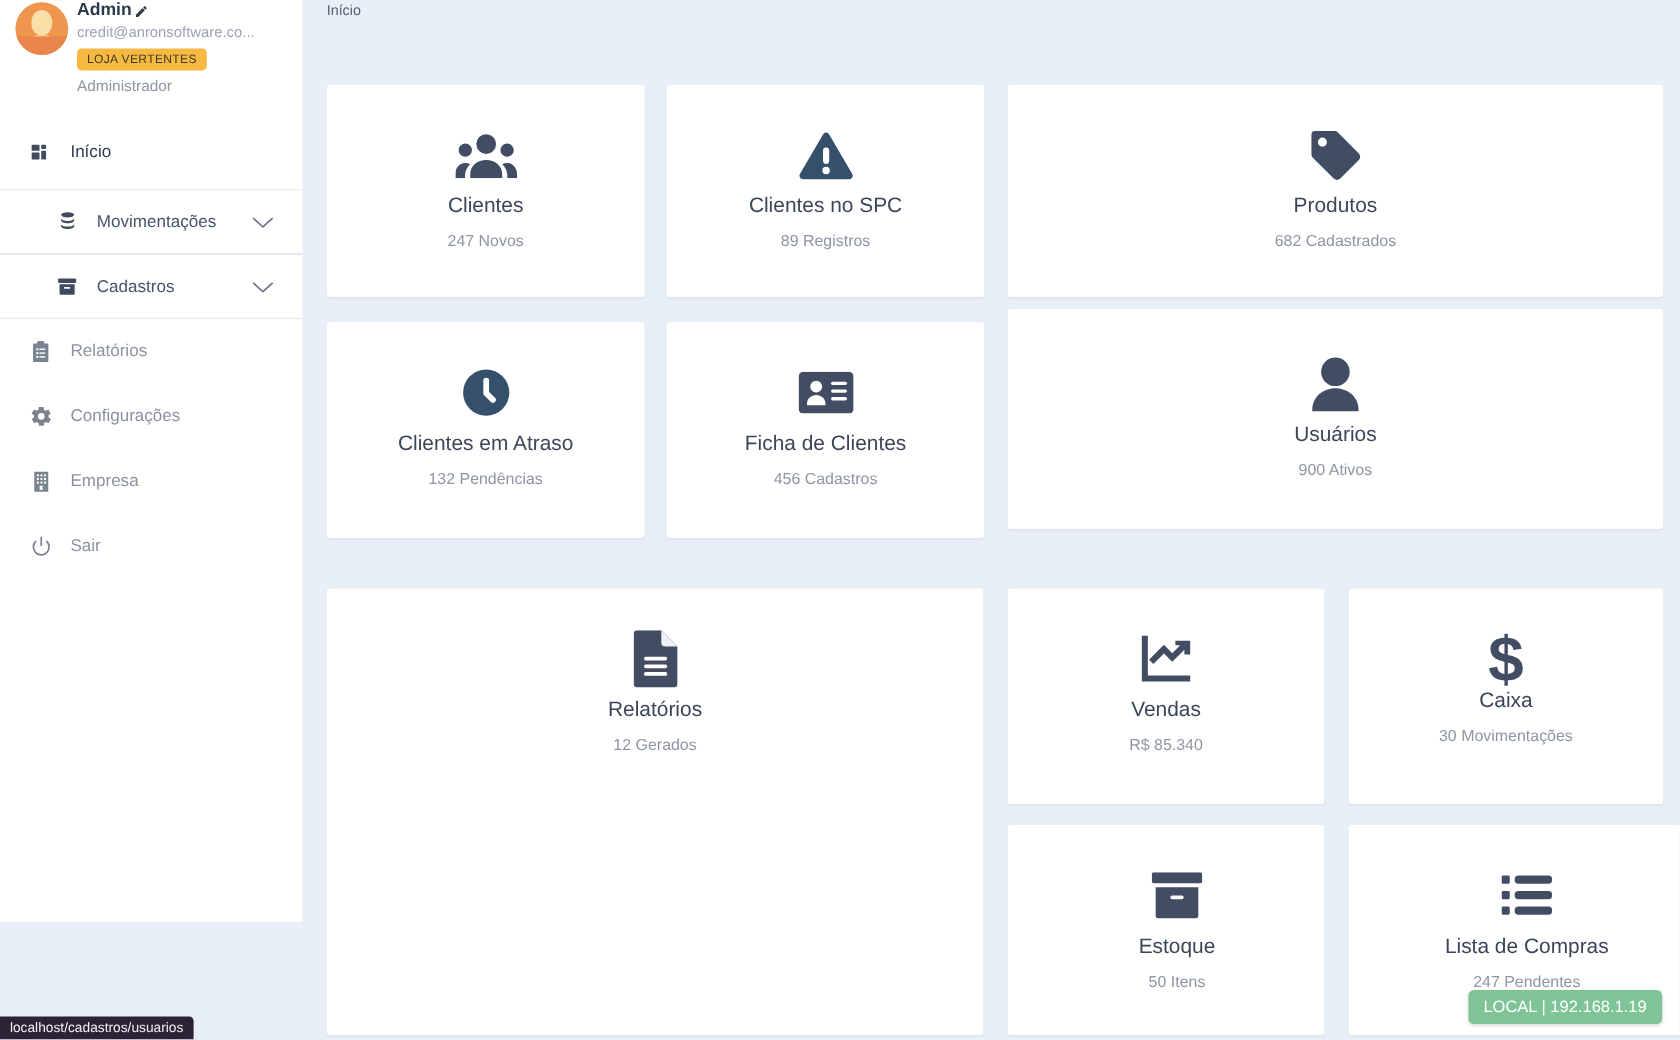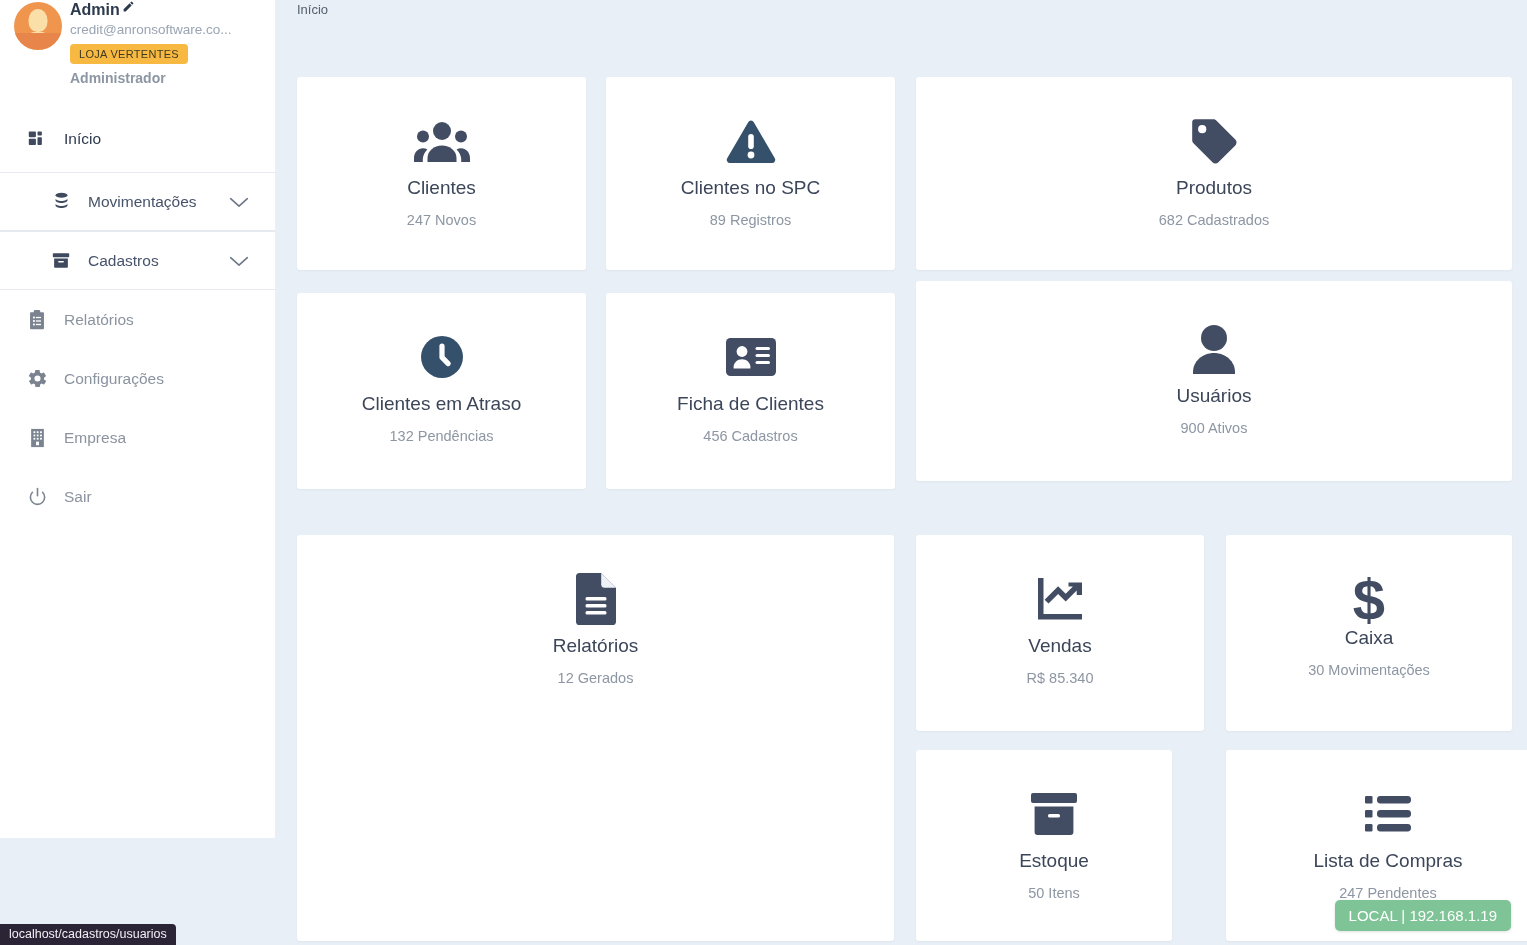--- a/index.html
+++ b/index.html
@@ -69,20 +69,21 @@
   .profile-body {
     margin-left: 70px;
     padding-top: 0px;
   }
   .p-name {
     font-size: 16px;
     font-weight: bold;
     color: #2d3a4e;
     line-height: 20px;
     display: flex;
+    align-items: center;
     gap: 2px;
   }
   .pencil-icon { display: inline-flex; }
   .p-email {
     font-size: 13.5px;
     color: #9aa4b2;
     line-height: 20px;
     white-space: nowrap;
     overflow: hidden;
     max-width: 190px;
@@ -94,21 +95,21 @@
     color: #3f3a22;
     font-size: 11px;
     font-weight: normal;
     letter-spacing: 0.3px;
     padding: 4px 9px;
     border-radius: 4px;
   }
   .p-role {
     margin-top: 5px;
     font-size: 14px;
-    font-weight: bold;
+    font-weight: normal;
     color: #8d96a3;
     line-height: 18px;
   }
 
   .nav { margin-top: 18px; }
 
   .nav-item {
     display: flex;
     align-items: center;
     height: 59px;
@@ -192,21 +193,21 @@
   #card-clientes   { left: 297px;  top: 32px;  width: 289px; height: 193px; }
   #card-spc        { left: 606px;  top: 32px;  width: 289px; height: 193px; }
   #card-produtos   { left: 916px;  top: 32px;  width: 596px; height: 193px; }
   #card-atraso     { left: 297px;  top: 248px; width: 289px; height: 196px; }
   #card-ficha      { left: 606px;  top: 248px; width: 289px; height: 196px; }
   #card-usuarios   { left: 916px;  top: 236px; width: 596px; height: 200px; }
 
   #card-relatorios { left: 297px;  top: 490px; width: 597px; height: 406px; }
   #card-vendas     { left: 916px;  top: 490px; width: 288px; height: 196px; }
   #card-caixa      { left: 1226px; top: 490px; width: 286px; height: 196px; }
-  #card-estoque    { left: 916px;  top: 705px; width: 256px; height: 191px; padding-left: 20px; }
+  #card-estoque    { left: 916px;  top: 705px; width: 288px; height: 191px; padding-left: 20px; }
   #card-lista      { left: 1226px; top: 705px; width: 324px; height: 191px; }
 
   #card-produtos .card-inner,
   #card-usuarios .card-inner { padding-top: 36px; }
   #card-usuarios .card-inner { padding-top: 40px; }
 
   
   #status-badge {
     position: absolute;
     right: 16px; bottom: 14px;

